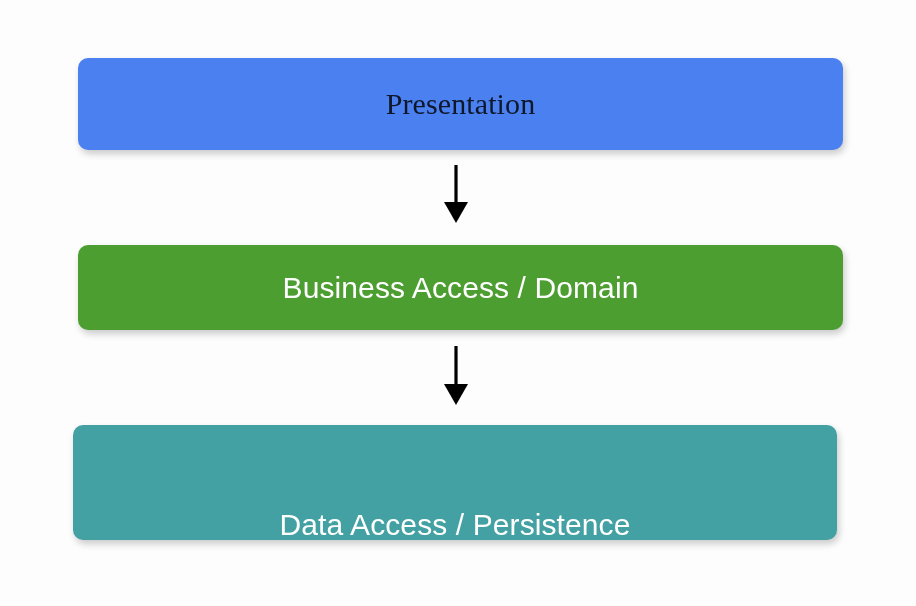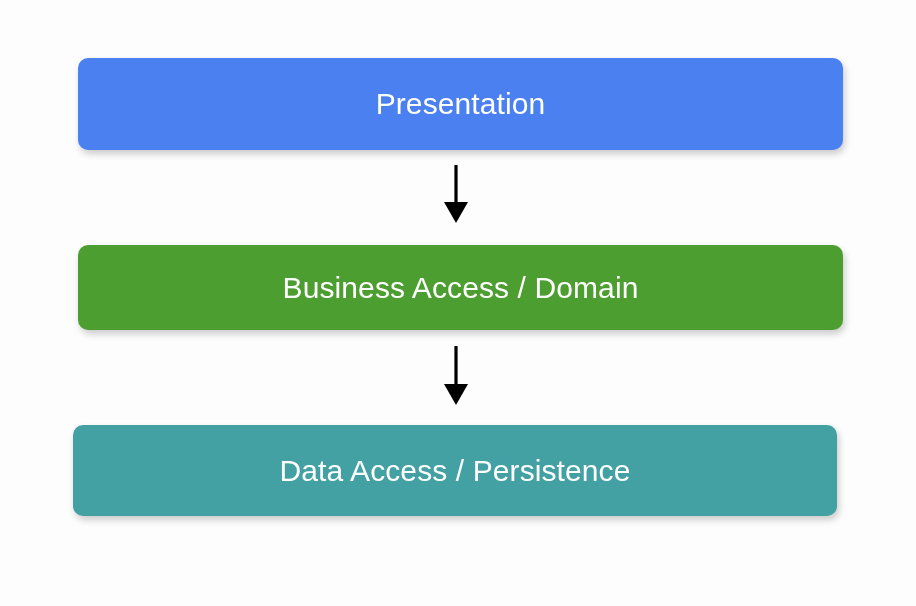--- a/index.html
+++ b/index.html
@@ -53,40 +53,41 @@
   #box-business-logic {
     left: 78px;
     top: 245px;
     width: 765px;
     height: 85px;
   }
   #box-data-access {
     left: 73px;
     top: 425px;
     width: 764px;
-    height: 91px;
+    height: 115px;
+    align-items: flex-end;
   }
 
   
   .arrow-connector {
     position: absolute;
     left: 0;
     top: 0;
     width: 916px;
     height: 606px;
     pointer-events: none;
   }
 </style>
 </head>
 <body>
 
 <div id="diagram-canvas" style="background-color: rgb(253, 253, 253);">
 
   <div class="layer-box" id="box-presentation" style="background-color: rgb(74, 128, 240);">
-    <span class="layer-label" style="color: #ffffff;">Presentation</span>
+    <span class="layer-label" style="color: #0f172a; font-family: Liberation Serif, serif;">Presentation</span>
   </div>
 
   <div class="layer-box" id="box-business-logic" style="background-color: rgb(77, 158, 49);">
     <span class="layer-label" style="color: rgb(255, 255, 255);">Business Access / Domain</span>
   </div>
 
   <div class="layer-box" id="box-data-access" style="background-color: rgb(67, 160, 163);">
     <span class="layer-label" style="color: rgb(255, 255, 255);">Data Access / Persistence</span>
   </div>
 

